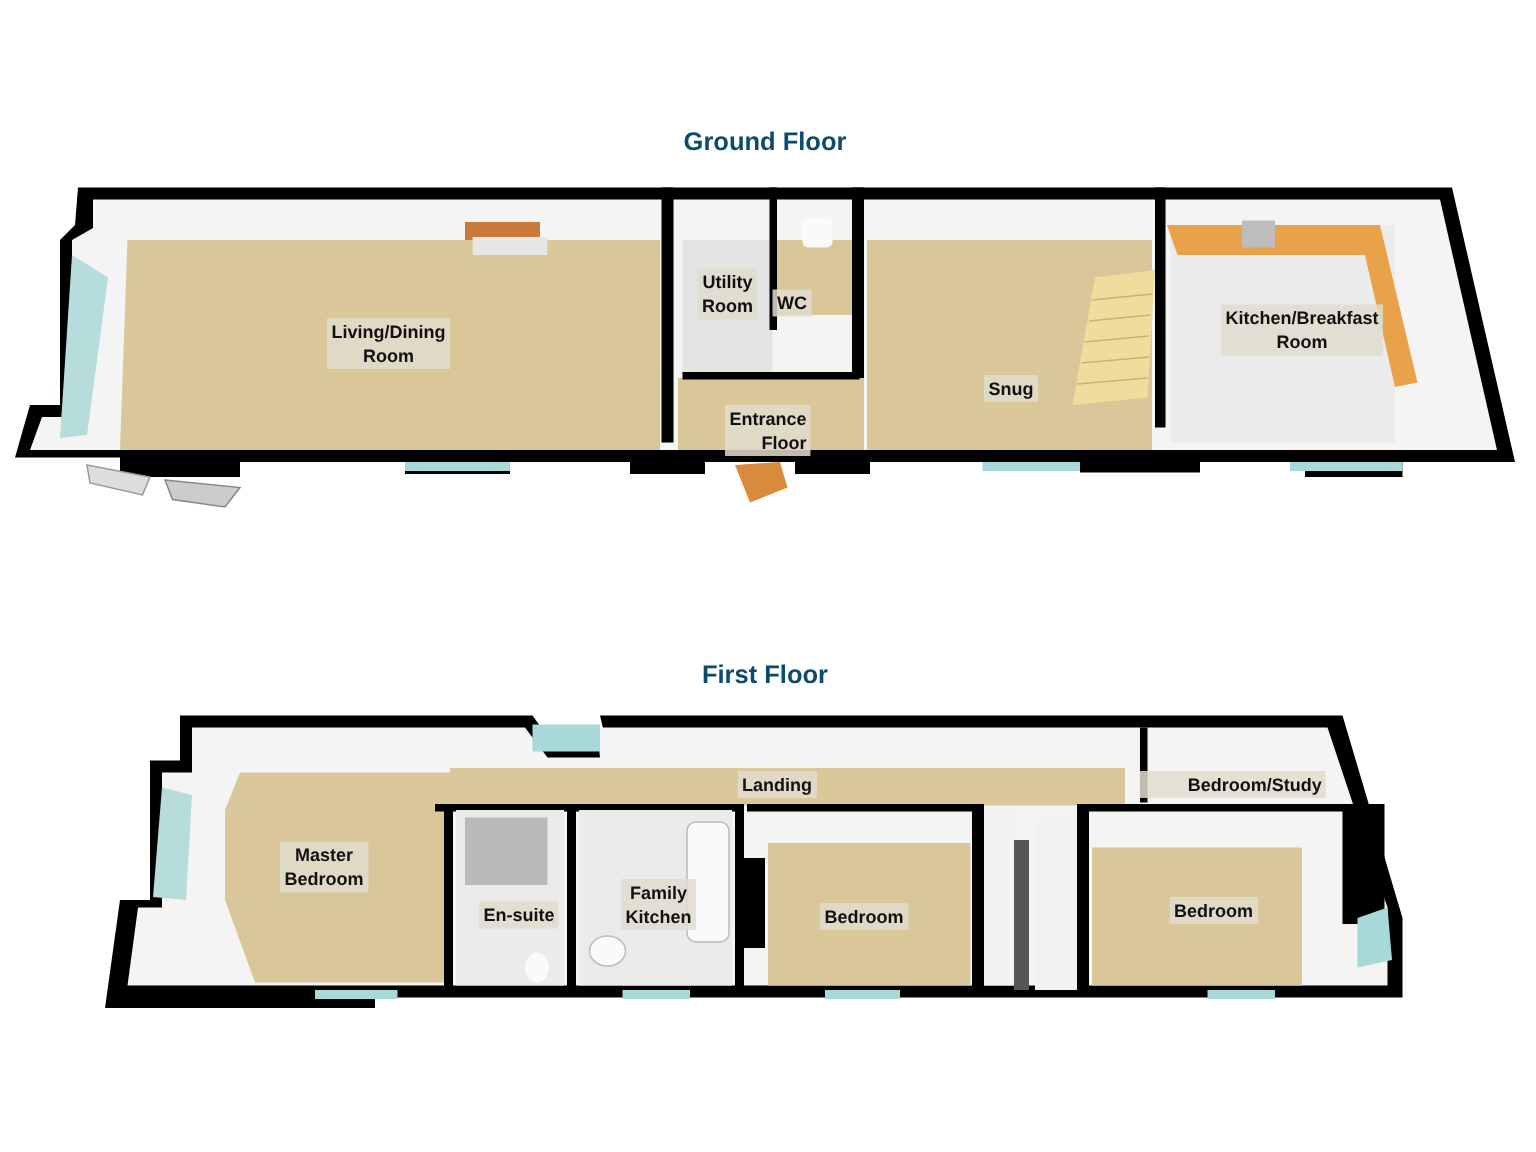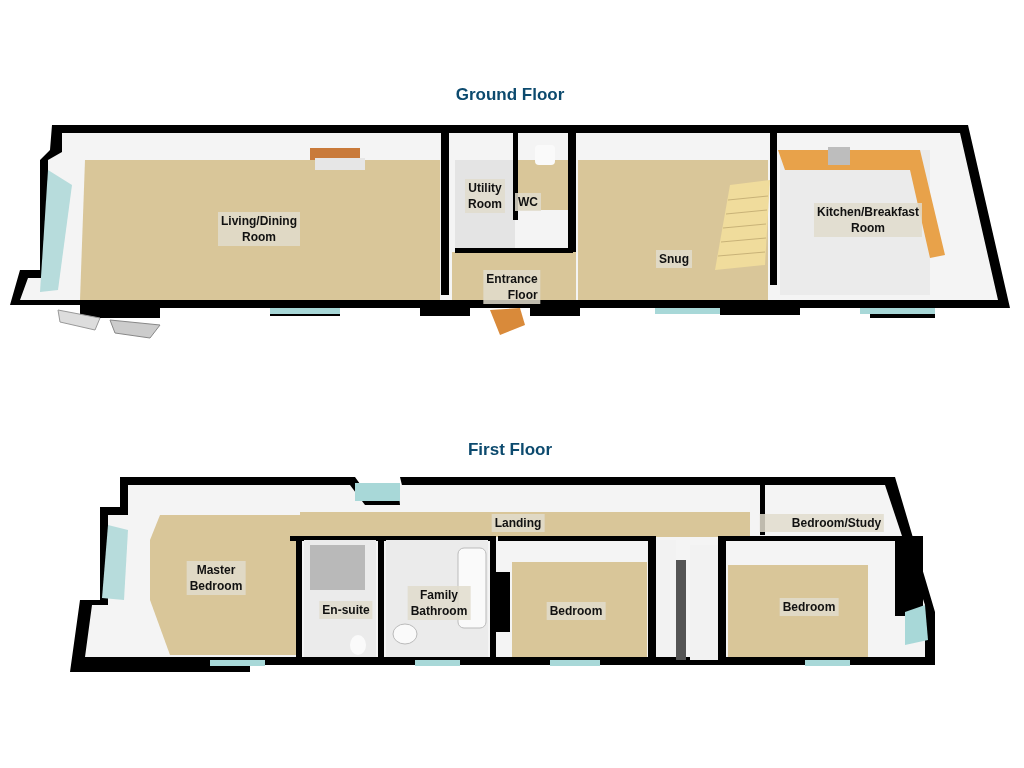--- a/index.html
+++ b/index.html
@@ -143,21 +143,21 @@
 
 <div class="label" style="left:216px;top:578px;">
   <span>Master</span><br>
   <span>Bedroom</span>
 </div>
 <div class="label" style="left:346px;top:610px;">
   <span>En-suite</span>
 </div>
 <div class="label" style="left:439px;top:603px;">
   <span>Family</span><br>
-  <span>Bathroom</span>
+  <span>Kitchen</span>
 </div>
 <div class="label" style="left:518px;top:523px;">
   <span>Landing</span>
 </div>
 <div class="label" style="left:576px;top:611px;">
   <span>Bedroom</span>
 </div>
 <div class="label" style="left:822px;top:523px;padding-left:32px;">
   <span>Bedroom/Study</span>
 </div>

